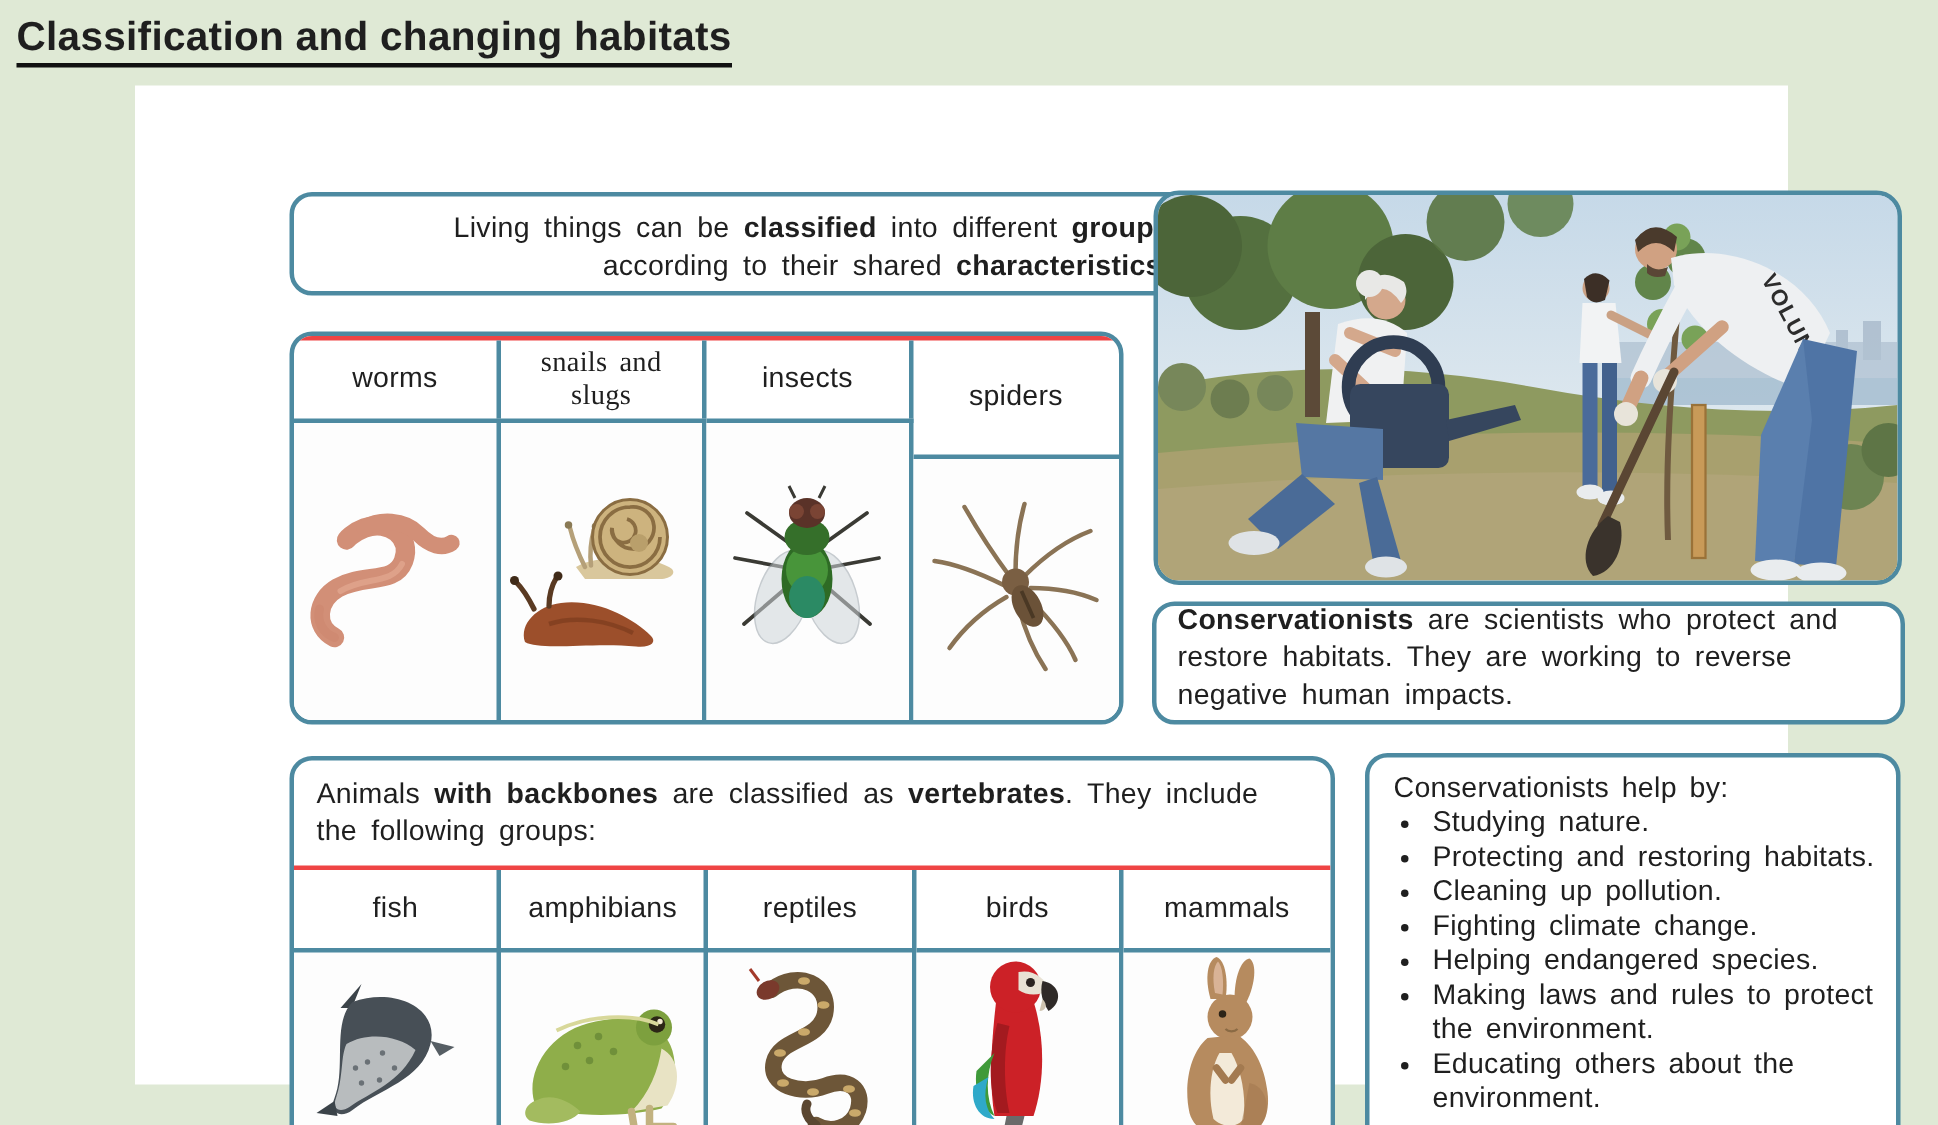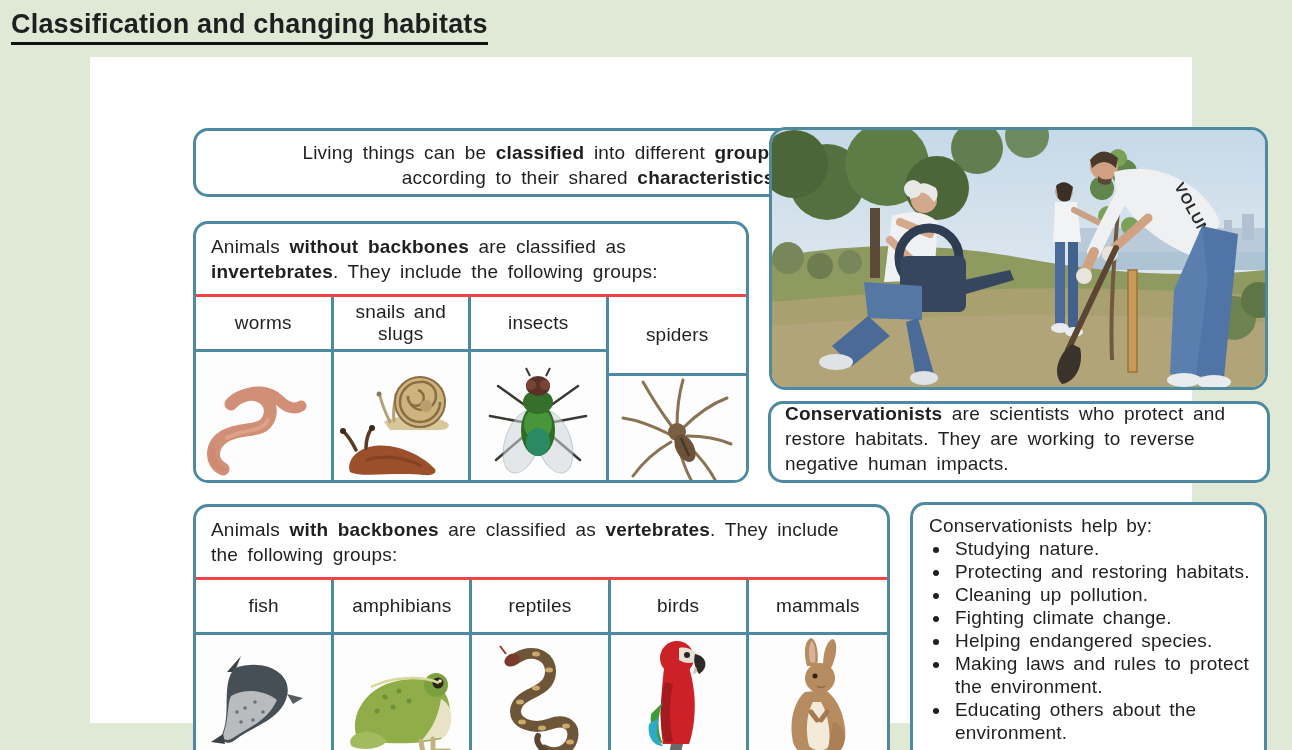--- a/index.html
+++ b/index.html
@@ -37,21 +37,21 @@
   .grid { display:grid; flex:1 1 auto; border-top:3px solid #ef4444; }
   .grid4 { grid-template-columns:repeat(4,1fr); grid-template-rows:52px 1fr; }
   .grid5 { grid-template-columns:repeat(5,1fr); grid-template-rows:52px 1fr; }
   .hcell, .icell {
     border-right:3px solid #4d8aa1;
     display:flex; align-items:center; justify-content:center;
   }
   .grid4 > .hcell:nth-child(4), .grid4 > .icell:nth-child(8) { border-right:none;margin-top:24px; }
   .grid5 > .hcell:nth-child(5), .grid5 > .icell:nth-child(10) { border-right:none; }
   .hcell { font-size:19px; letter-spacing:0.2px; word-spacing:3px; text-align:center; line-height:22px; }
-  .hcell .wrapnarrow { display:inline-block; max-width:5.1em; }
+  .hcell .wrapnarrow { display:inline-block; max-width:5.1em;font-family:Liberation Serif, serif; }
   .icell { border-top:3px solid #4d8aa1; background:#fdfdfd; }
   .icell svg { display:block; }
   .photo {
     position:absolute; left:679px; top:70px; width:499px; height:263px;
     border:3px solid #4d8aa1; border-radius:17px; overflow:hidden; background:#cfe0ea;
   }
   .consbox { left:678px; top:344px; width:502px; height:82px; padding:4px 14px; display:flex; align-items:flex-end; }
   .helpbox { left:820px; top:445px; width:357px; height:267px; padding:9px 12px 6px 16px; }
   .helpbox .txt { font-size:19px; line-height:23px; word-spacing:3px; }
   .helpbox ul { list-style:disc; margin:0 0 0 22px; padding:0; }
@@ -62,21 +62,20 @@
 
 <div class="title">Classification and changing habitats</div>
 
 <div class="panel">
 
   <div class="box box1">
     <div class="txt"><span>Living things can be </span><b>classified</b><span> into different </span><b>groups</b><span> according to their shared </span><b>characteristics</b><span>:</span></div>
   </div>
 
   <div class="box box2">
-    <div class="txt tbl-text"><span>Animals </span><b>without backbones</b><span> are classified as </span><b>invertebrates</b><span>. They include the following groups:</span></div>
     <div class="grid grid4">
       <div class="hcell">
           <span>worms</span>
         </div>
       <div class="hcell">
           <span class="wrapnarrow">snails and slugs</span>
         </div>
       <div class="hcell">
           <span>insects</span>
         </div>

